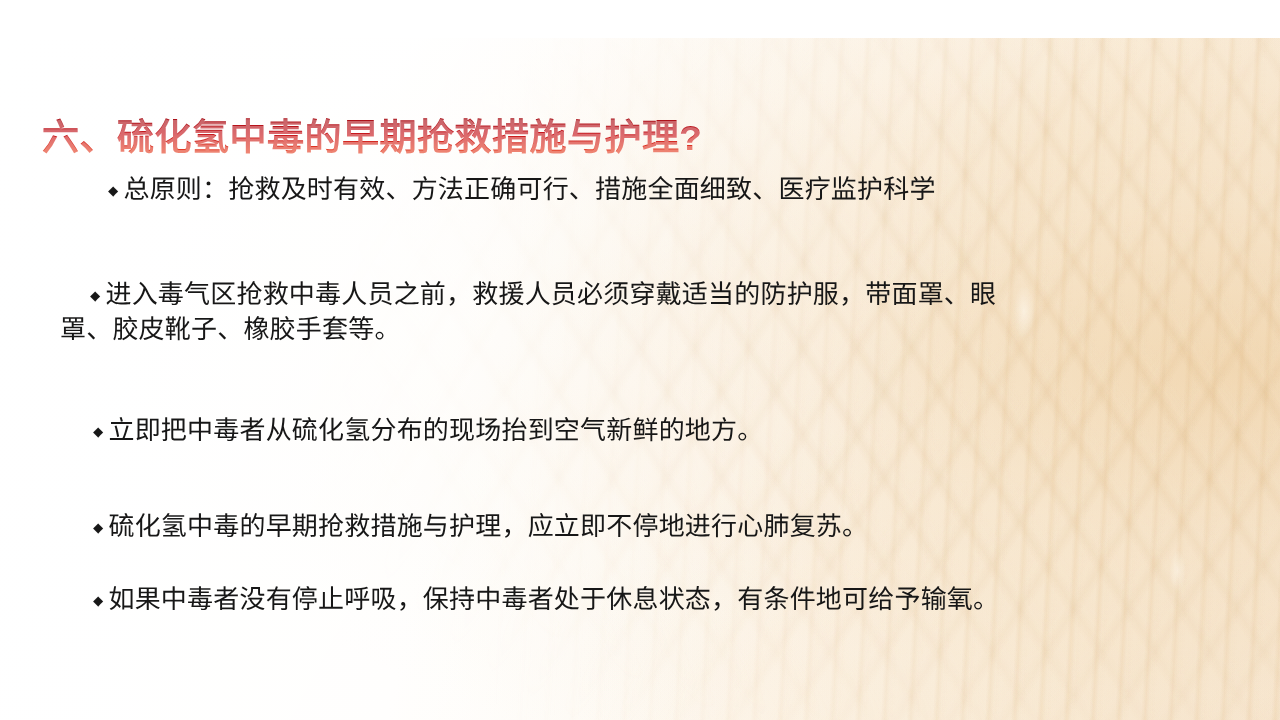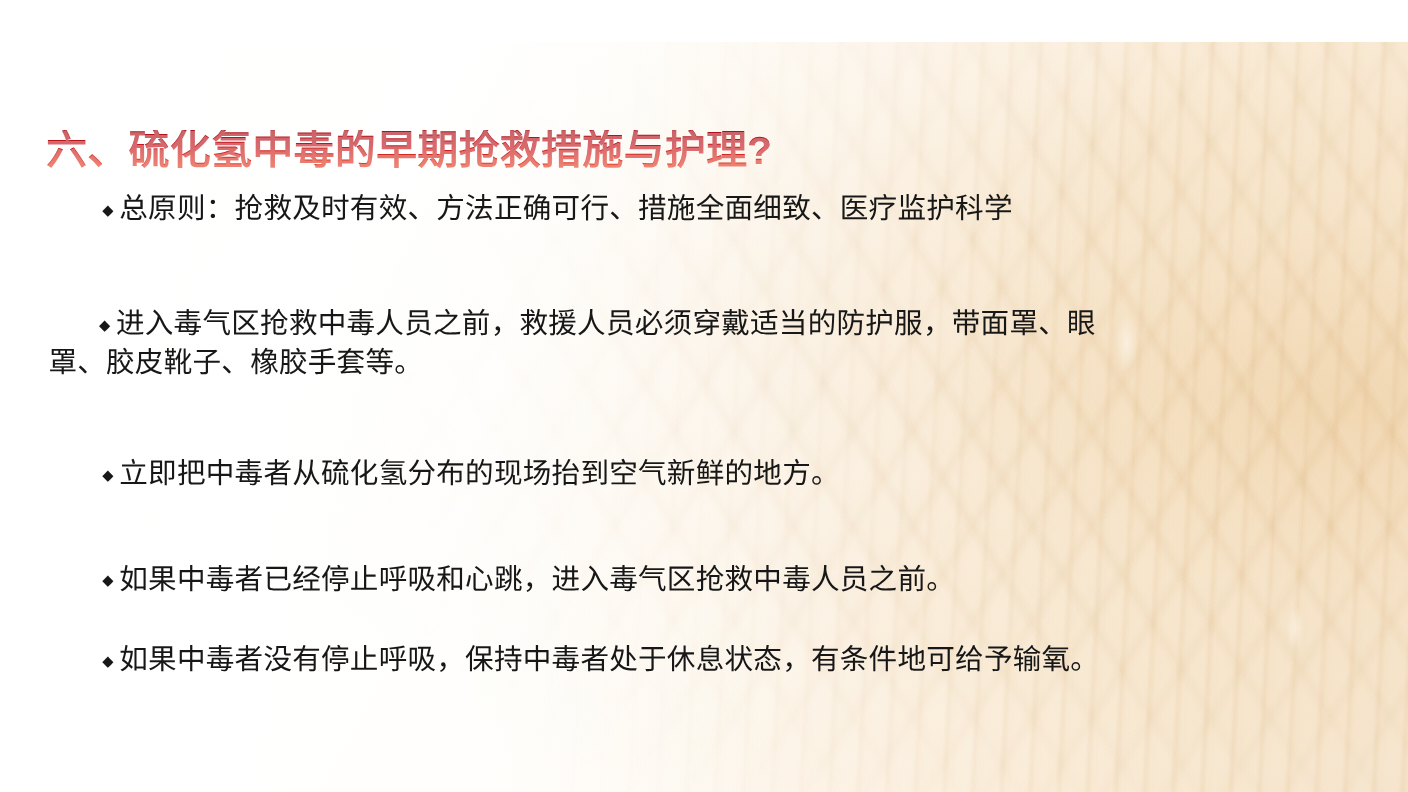--- a/index.html
+++ b/index.html
@@ -137,23 +137,23 @@
 
   .bullet-mark {
     display: inline-block;
     font-size: 17px;
     vertical-align: 2px;
     margin-right: 5px;
     color: #171717;
   }
 
   
-  .ln1  { left: 93px;  top: 18px;  }
+  .ln1  { left: 108px;  top: 18px;  }
   .ln2a { left: 90px;  top: 123px; }
-  .ln2b { left: 44px;  top: 158px; }
+  .ln2b { left: 60px;  top: 158px; }
   .ln3  { left: 93px;  top: 259px; }
   .ln4  { left: 93px;  top: 355px; }
   .ln5  { left: 93px;  top: 428px; }
 </style>
 </head>
 <body>
 
 <div id="slide">
 
   <div class="bg-layer bg-wash"></div>
@@ -178,21 +178,21 @@
       </div>
       <div class="bullet-line ln2b">
         <span>罩、胶皮靴子、橡胶手套等。</span>
       </div>
 
       <div class="bullet-line ln3">
         <span class="bullet-mark">◆</span><span>立即把中毒者从硫化氢分布的现场抬到空气新鲜的地方。</span>
       </div>
 
       <div class="bullet-line ln4">
-        <span class="bullet-mark">◆</span><span>如果中毒者已经停止呼吸和心跳，进入毒气区抢救中毒人员之前。</span>
+        <span class="bullet-mark">◆</span><span>硫化氢中毒的早期抢救措施与护理，应立即不停地进行心肺复苏。</span>
       </div>
 
       <div class="bullet-line ln5">
         <span class="bullet-mark">◆</span><span>如果中毒者没有停止呼吸，保持中毒者处于休息状态，有条件地可给予输氧。</span>
       </div>
 
     </div>
   </div>
 </div>
 

